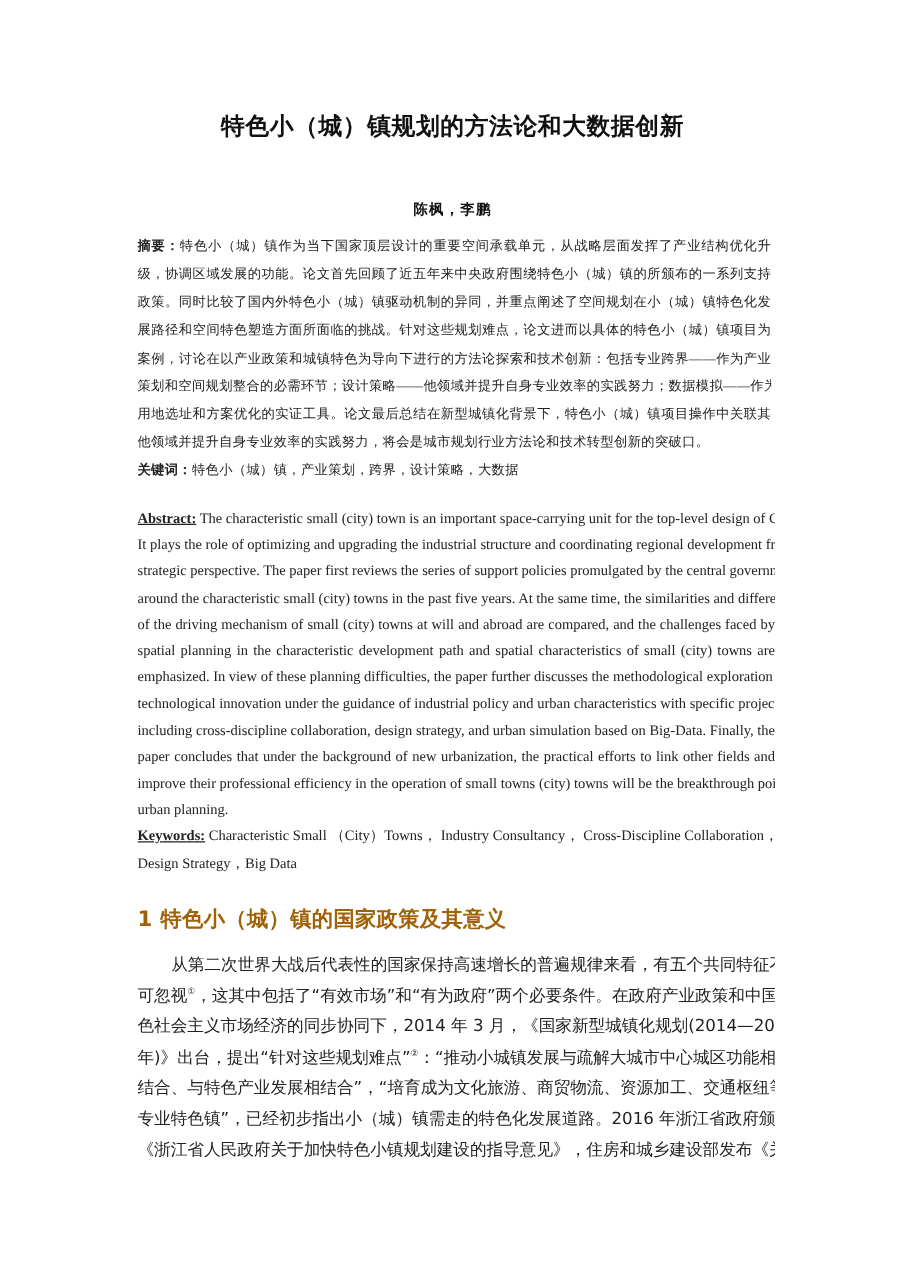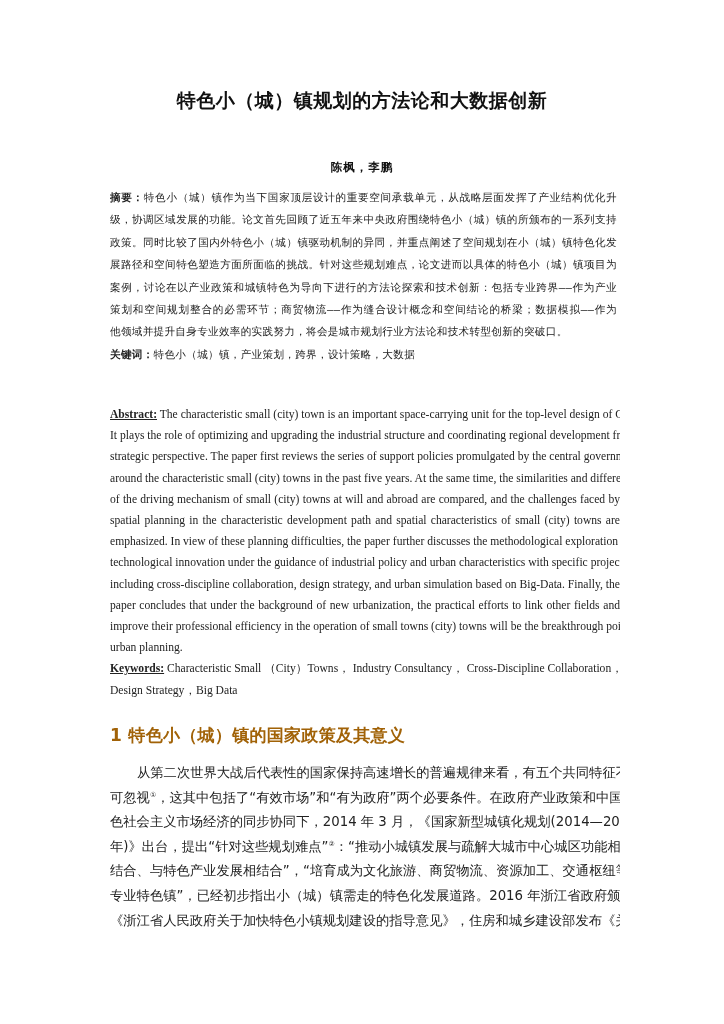--- a/index.html
+++ b/index.html
@@ -54,21 +54,21 @@
       white-space: nowrap;
       overflow: hidden;
       text-align: justify;
       text-align-last: justify;
     }
     .line.last {
       text-align-last: left;
     }
     .zh-abs {
       top: 187px;
-      font-family: Liberation Mono, monospace;
+      font-family: Liberation Serif, serif;
       font-size: 10.6px;
       line-height: 22.4px;
       color: #222;
       letter-spacing: 0.3px;
     }
     .zh-abs .lbl { font-weight: bold; }
     .zh-kw { letter-spacing: 0.3px; }
     .en-abs {
       top: 404px;
       font-family: "Liberation Serif", serif;
@@ -111,21 +111,22 @@
   <div class="title">特色小（城）镇规划的方法论和大数据创新</div>
 
   <div class="authors">陈枫，李鹏</div>
 
   <div class="block zh-abs">
     <span class="line"><span class="lbl">摘要：</span><span>特色小（城）镇作为当下国家顶层设计的重要空间承载单元，从战略层面发挥了产业结构优化升</span></span>
     <span class="line">级，协调区域发展的功能。论文首先回顾了近五年来中央政府围绕特色小（城）镇的所颁布的一系列支持</span>
     <span class="line">政策。同时比较了国内外特色小（城）镇驱动机制的异同，并重点阐述了空间规划在小（城）镇特色化发</span>
     <span class="line">展路径和空间特色塑造方面所面临的挑战。针对这些规划难点，论文进而以具体的特色小（城）镇项目为</span>
     <span class="line">案例，讨论在以产业政策和城镇特色为导向下进行的方法论探索和技术创新：包括专业跨界——作为产业</span>
-    <span class="line">策划和空间规划整合的必需环节；商贸物流——作为缝合设计概念和空间结论的桥梁；数据模拟——作为</span>
+    <span class="line">策划和空间规划整合的必需环节；设计策略——他领域并提升自身专业效率的实践努力；数据模拟——作为</span>
+    <span class="line">用地选址和方案优化的实证工具。论文最后总结在新型城镇化背景下，特色小（城）镇项目操作中关联其</span>
     <span class="line last">他领域并提升自身专业效率的实践努力，将会是城市规划行业方法论和技术转型创新的突破口。</span>
     <span class="line last zh-kw"><span class="lbl">关键词：</span><span>特色小（城）镇，产业策划，跨界，设计策略，大数据</span></span>
   </div>
 
   <div class="block en-abs">
     <span class="line"><span class="lbl">Abstract:</span><span> The characteristic small (city) town is an important space-carrying unit for the top-level design of China.</span></span>
     <span class="line">It plays the role of optimizing and upgrading the industrial structure and coordinating regional development from a</span>
     <span class="line">strategic perspective. The paper first reviews the series of support policies promulgated by the central government</span>
     <span class="line">around the characteristic small (city) towns in the past five years. At the same time, the similarities and differences</span>
     <span class="line">of the driving mechanism of small (city) towns at will and abroad are compared, and the challenges faced by</span>

